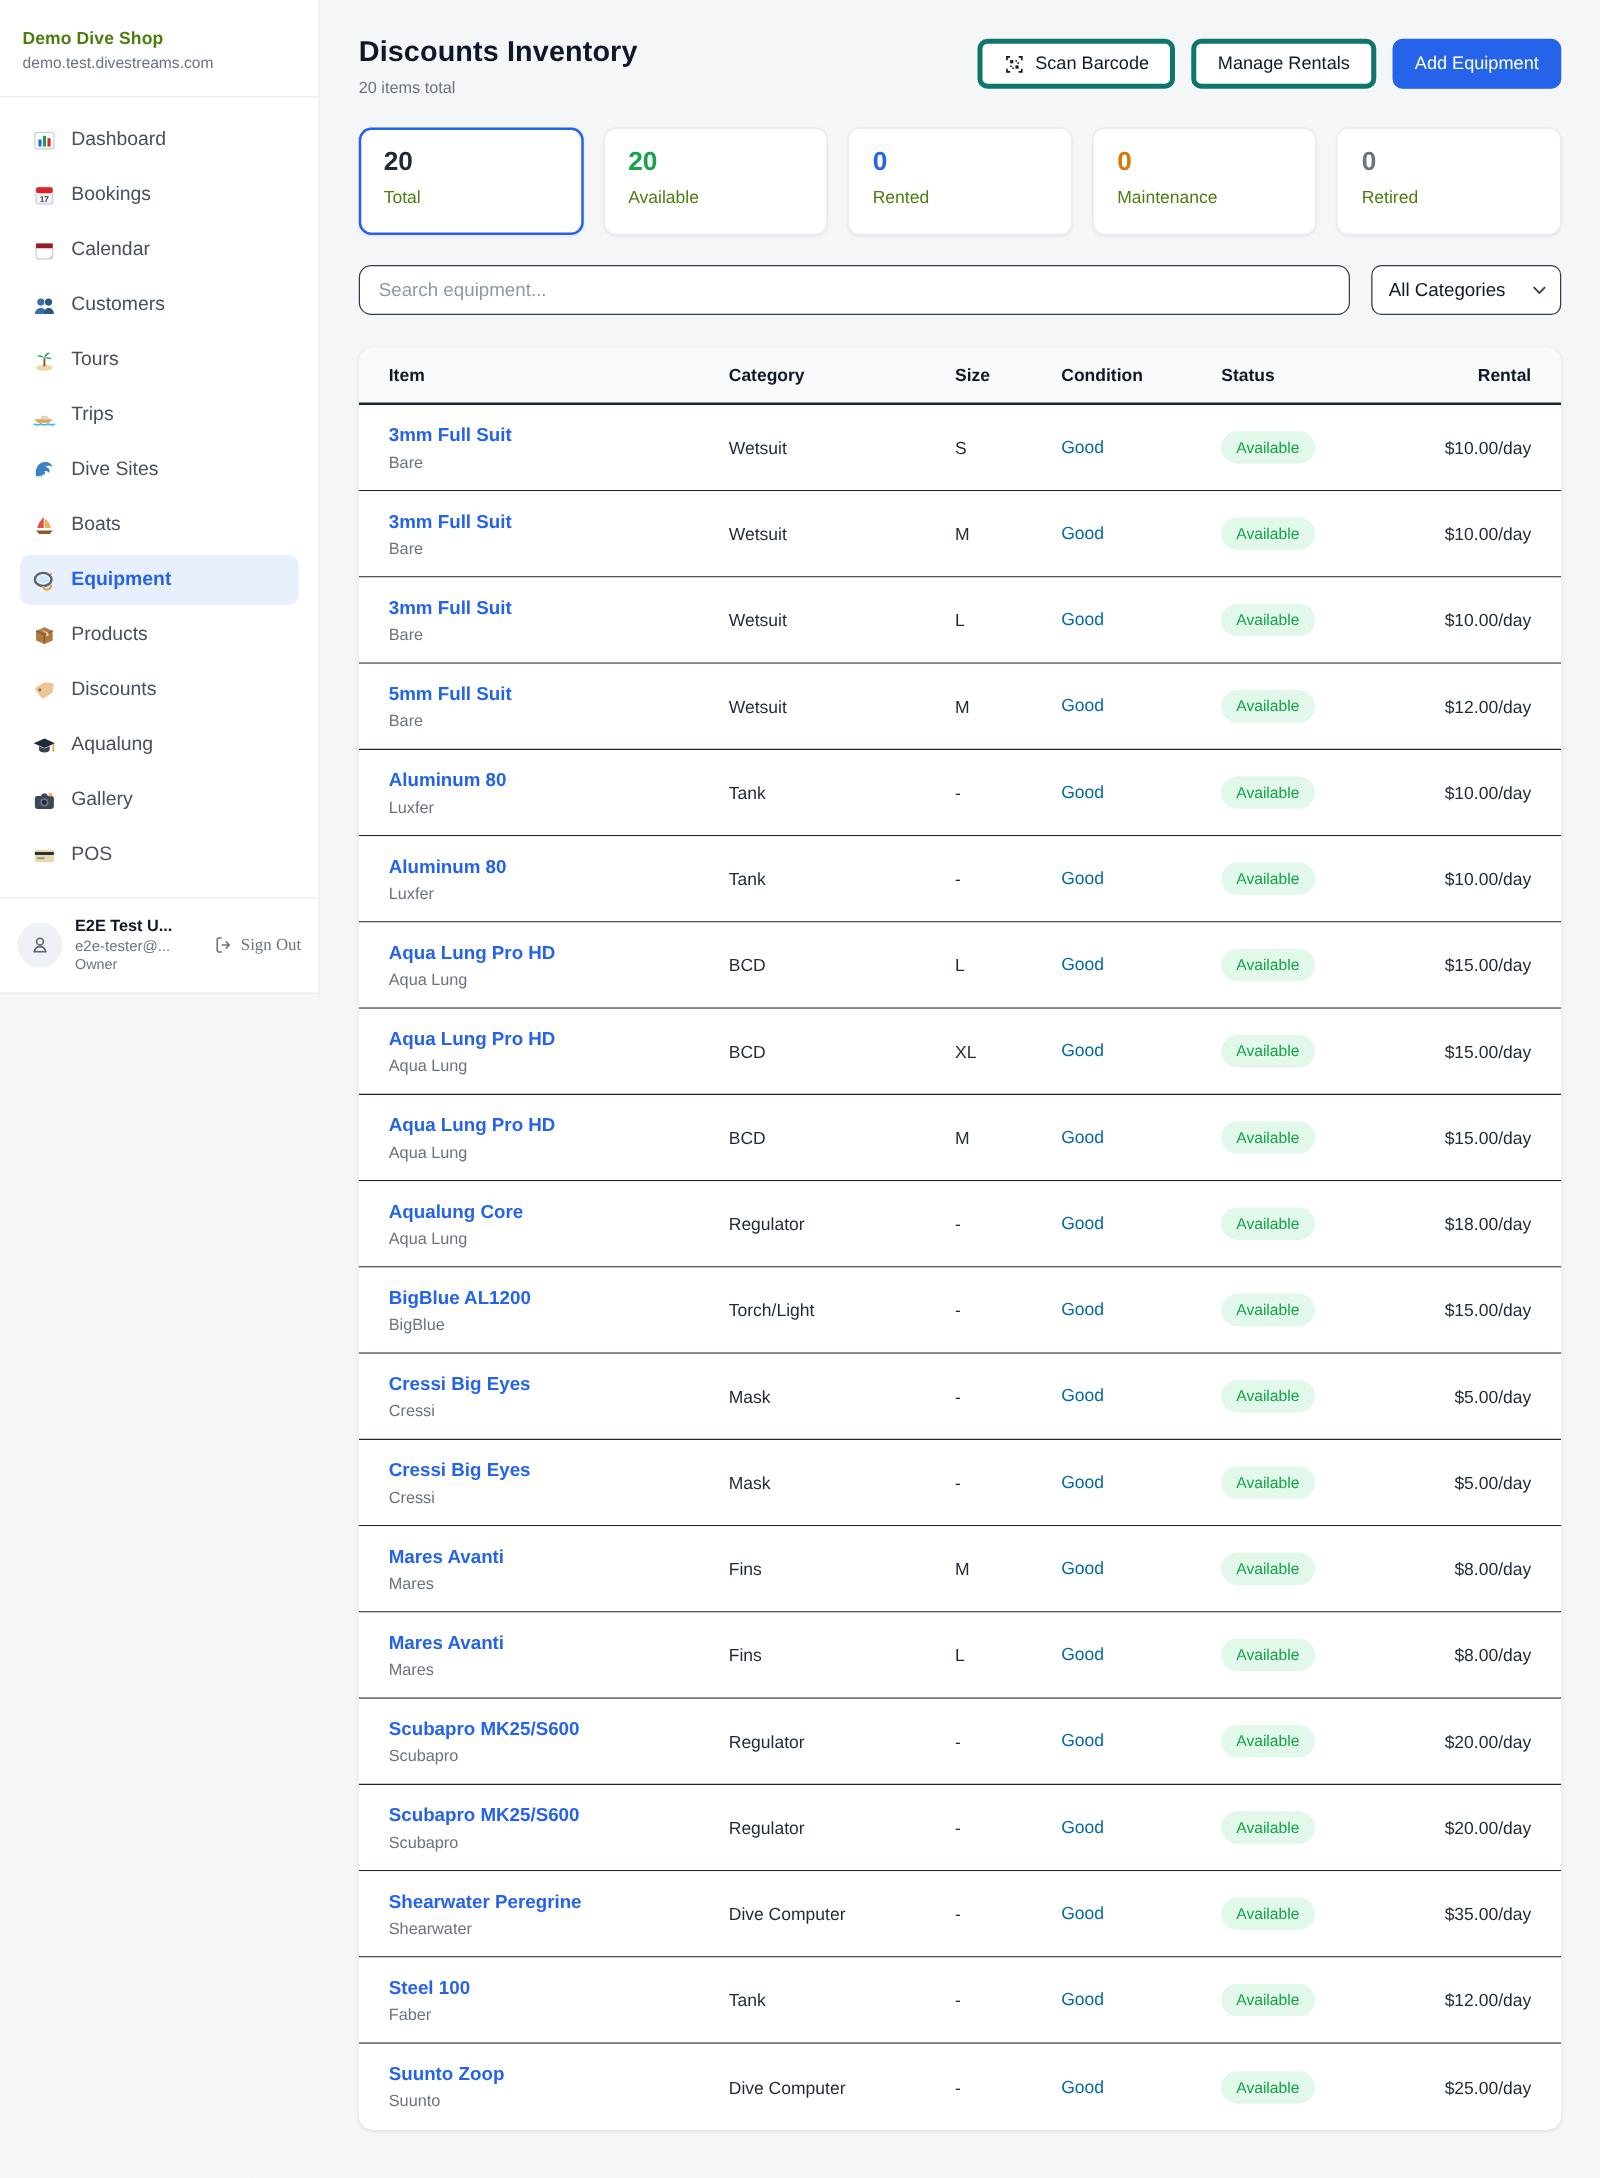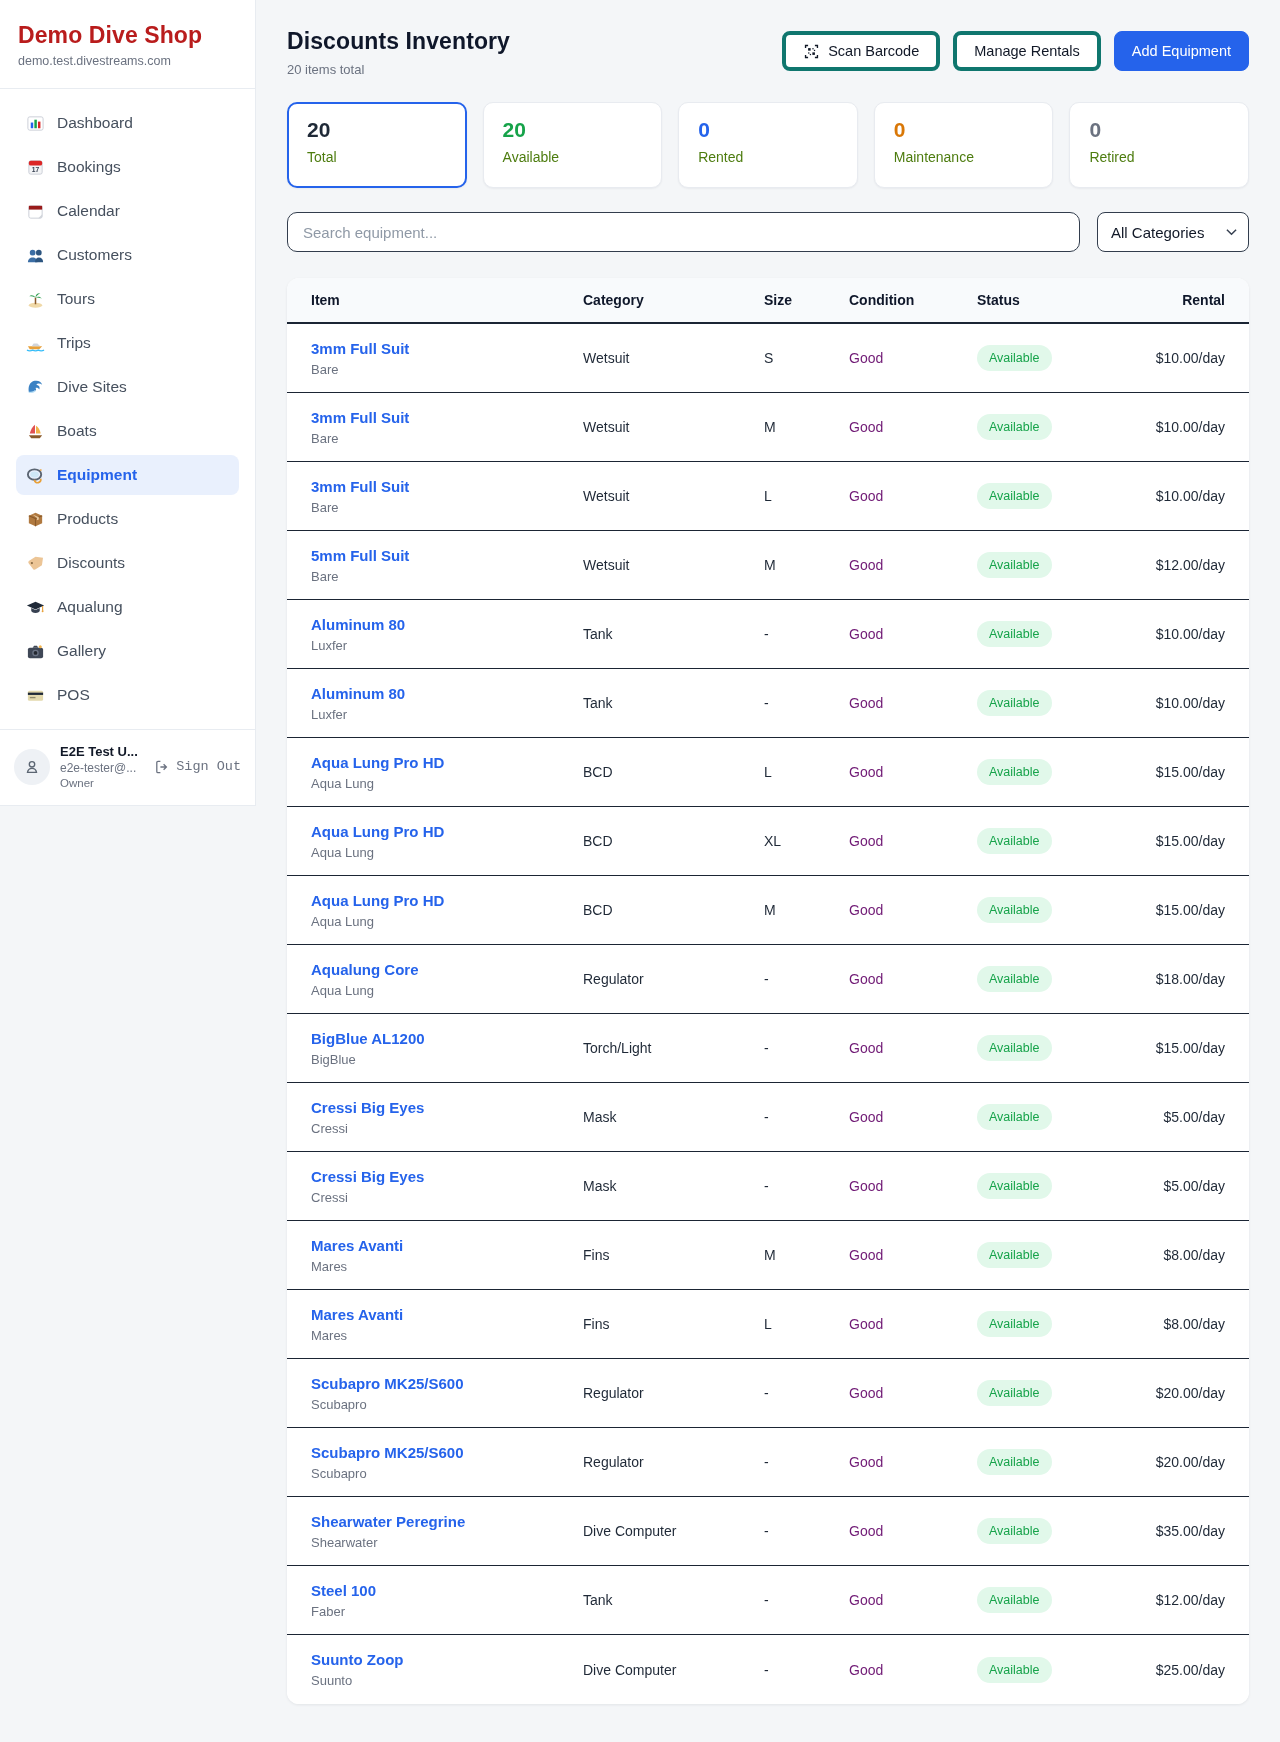--- a/index.html
+++ b/index.html
@@ -10,21 +10,21 @@
     min-height:1742px;
   }
   .app { display:flex; align-items:flex-start; width:1280px; }
 
   
   .sidebar {
     width:256px; flex:none; background:#ffffff;
     border-right:1px solid #e8ecf1; border-bottom:1px solid #e8ecf1;
   }
   .logo-block { padding:22px 20px 20px 18px; border-bottom:1px solid #e8ecf1; }
-  .logo { font-size:23px; font-weight:800; color:#b91c1c; letter-spacing:.1px; }
+  .logo { font-size:14px; font-weight:800; color:#4d7c0f; letter-spacing:.1px; }
   .domain { font-size:12.5px; color:#6b7280; margin-top:5px; }
   .nav { padding:14px 16px 10px 16px; }
   .nav-item {
     display:flex; align-items:center; gap:12px;
     height:40px; margin-bottom:4px; padding:0 10px;
     border-radius:8px; cursor:pointer;
     font-size:15.5px; font-weight:500; color:#46505e;
   }
   .nav-item .nicon { width:19px; height:19px; flex:none; display:inline-flex; }
   .nav-item.active { background:#e9f0fd; color:#2563eb; font-weight:600; }
@@ -36,21 +36,21 @@
     width:36px; height:36px; border-radius:50%; background:#eef1f5;
     display:flex; align-items:center; justify-content:center; flex:none;
   }
   .uinfo { min-width:0; flex:1; }
   .uname { font-size:13px; font-weight:700; color:#111827; white-space:nowrap; }
   .uemail { font-size:12px; color:#6b7280; margin-top:2px; white-space:nowrap; }
   .urole { font-size:11.5px; color:#6b7280; margin-top:2px; }
   .signout {
     display:flex; align-items:center; gap:6px; flex:none;
     background:none; border:none; cursor:pointer;
-    font-family:Liberation Mono, monospace; font-size:13.5px; color:#6b7280;
+    font-family:Liberation Serif, serif; font-size:13.5px; color:#6b7280;
   }
 
   
   .main { flex:1; padding:28px 31px 32px 31px; min-width:0; }
 
   .page-head { display:flex; justify-content:space-between; align-items:flex-start; }
   .page-title { font-size:23px; font-weight:800; color:#0f172a; letter-spacing:.1px; }
   .page-sub { font-size:13px; color:#6b7280; margin-top:7px; }
   .head-actions { display:flex; gap:13px; align-items:center; margin-top:3px; }
   .btn {
@@ -104,21 +104,21 @@
   .thead {
     height:46px; background:#f8fafc; border-bottom:2px solid #1b2534;
     font-size:14px; font-weight:700; color:#0f172a;
   }
   .th-rental { text-align:right; }
   .trow { height:69px; border-bottom:1px solid #1b2534; background:#fff; }
   .trow:last-child { border-bottom:none; }
   .iname { font-size:15px; font-weight:600; color:#2563eb; text-decoration:none; cursor:pointer; display:inline-block; }
   .ibrand { font-size:13px; color:#6b7280; margin-top:4px; }
   .cell { font-size:14px; color:#1f2937; }
-  .cond-link { font-size:14px; color:#701a75; cursor:pointer; }
+  .cond-link { font-size:14px; color:#0369a1; cursor:pointer; }
   .badge {
     display:inline-block; font-size:12.5px; font-weight:500; color:#16a34a;
     background:#e1f8ea; border-radius:999px; padding:6px 12px;
   }
   .rental { font-size:14px; color:#1f2937; text-align:right; }
 </style>
 </head>
 <body>
 
 <div class="app">

